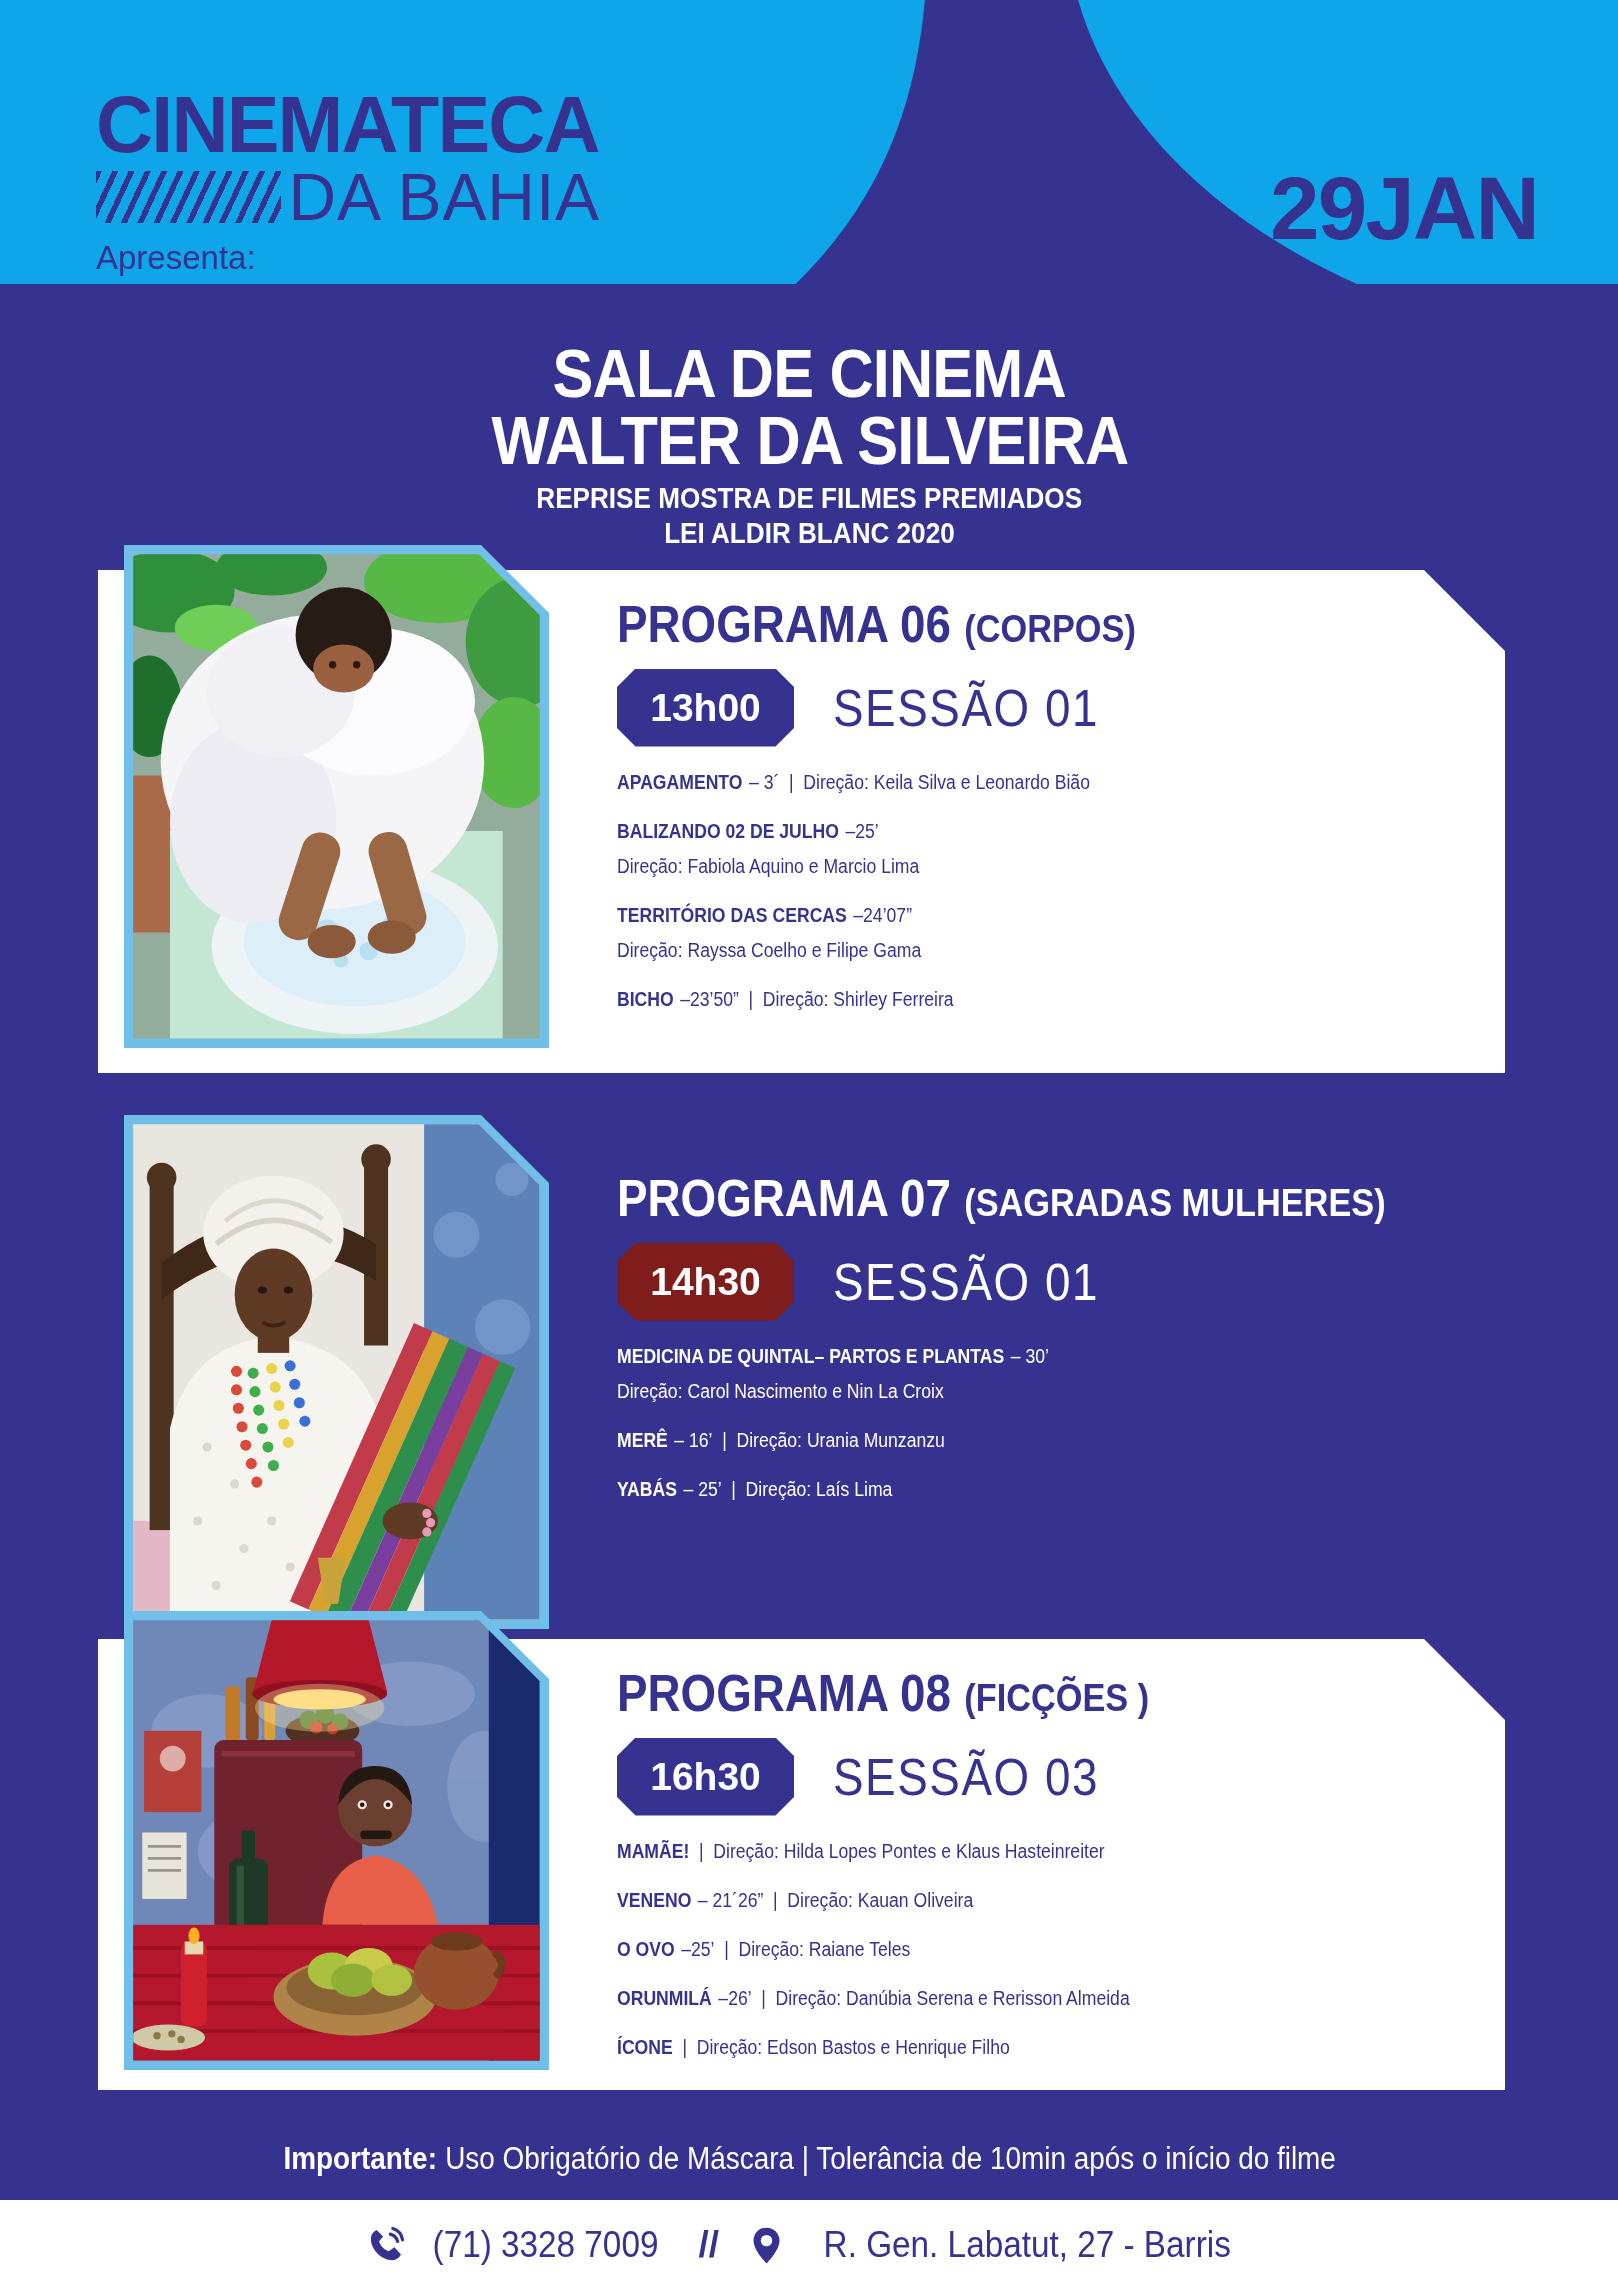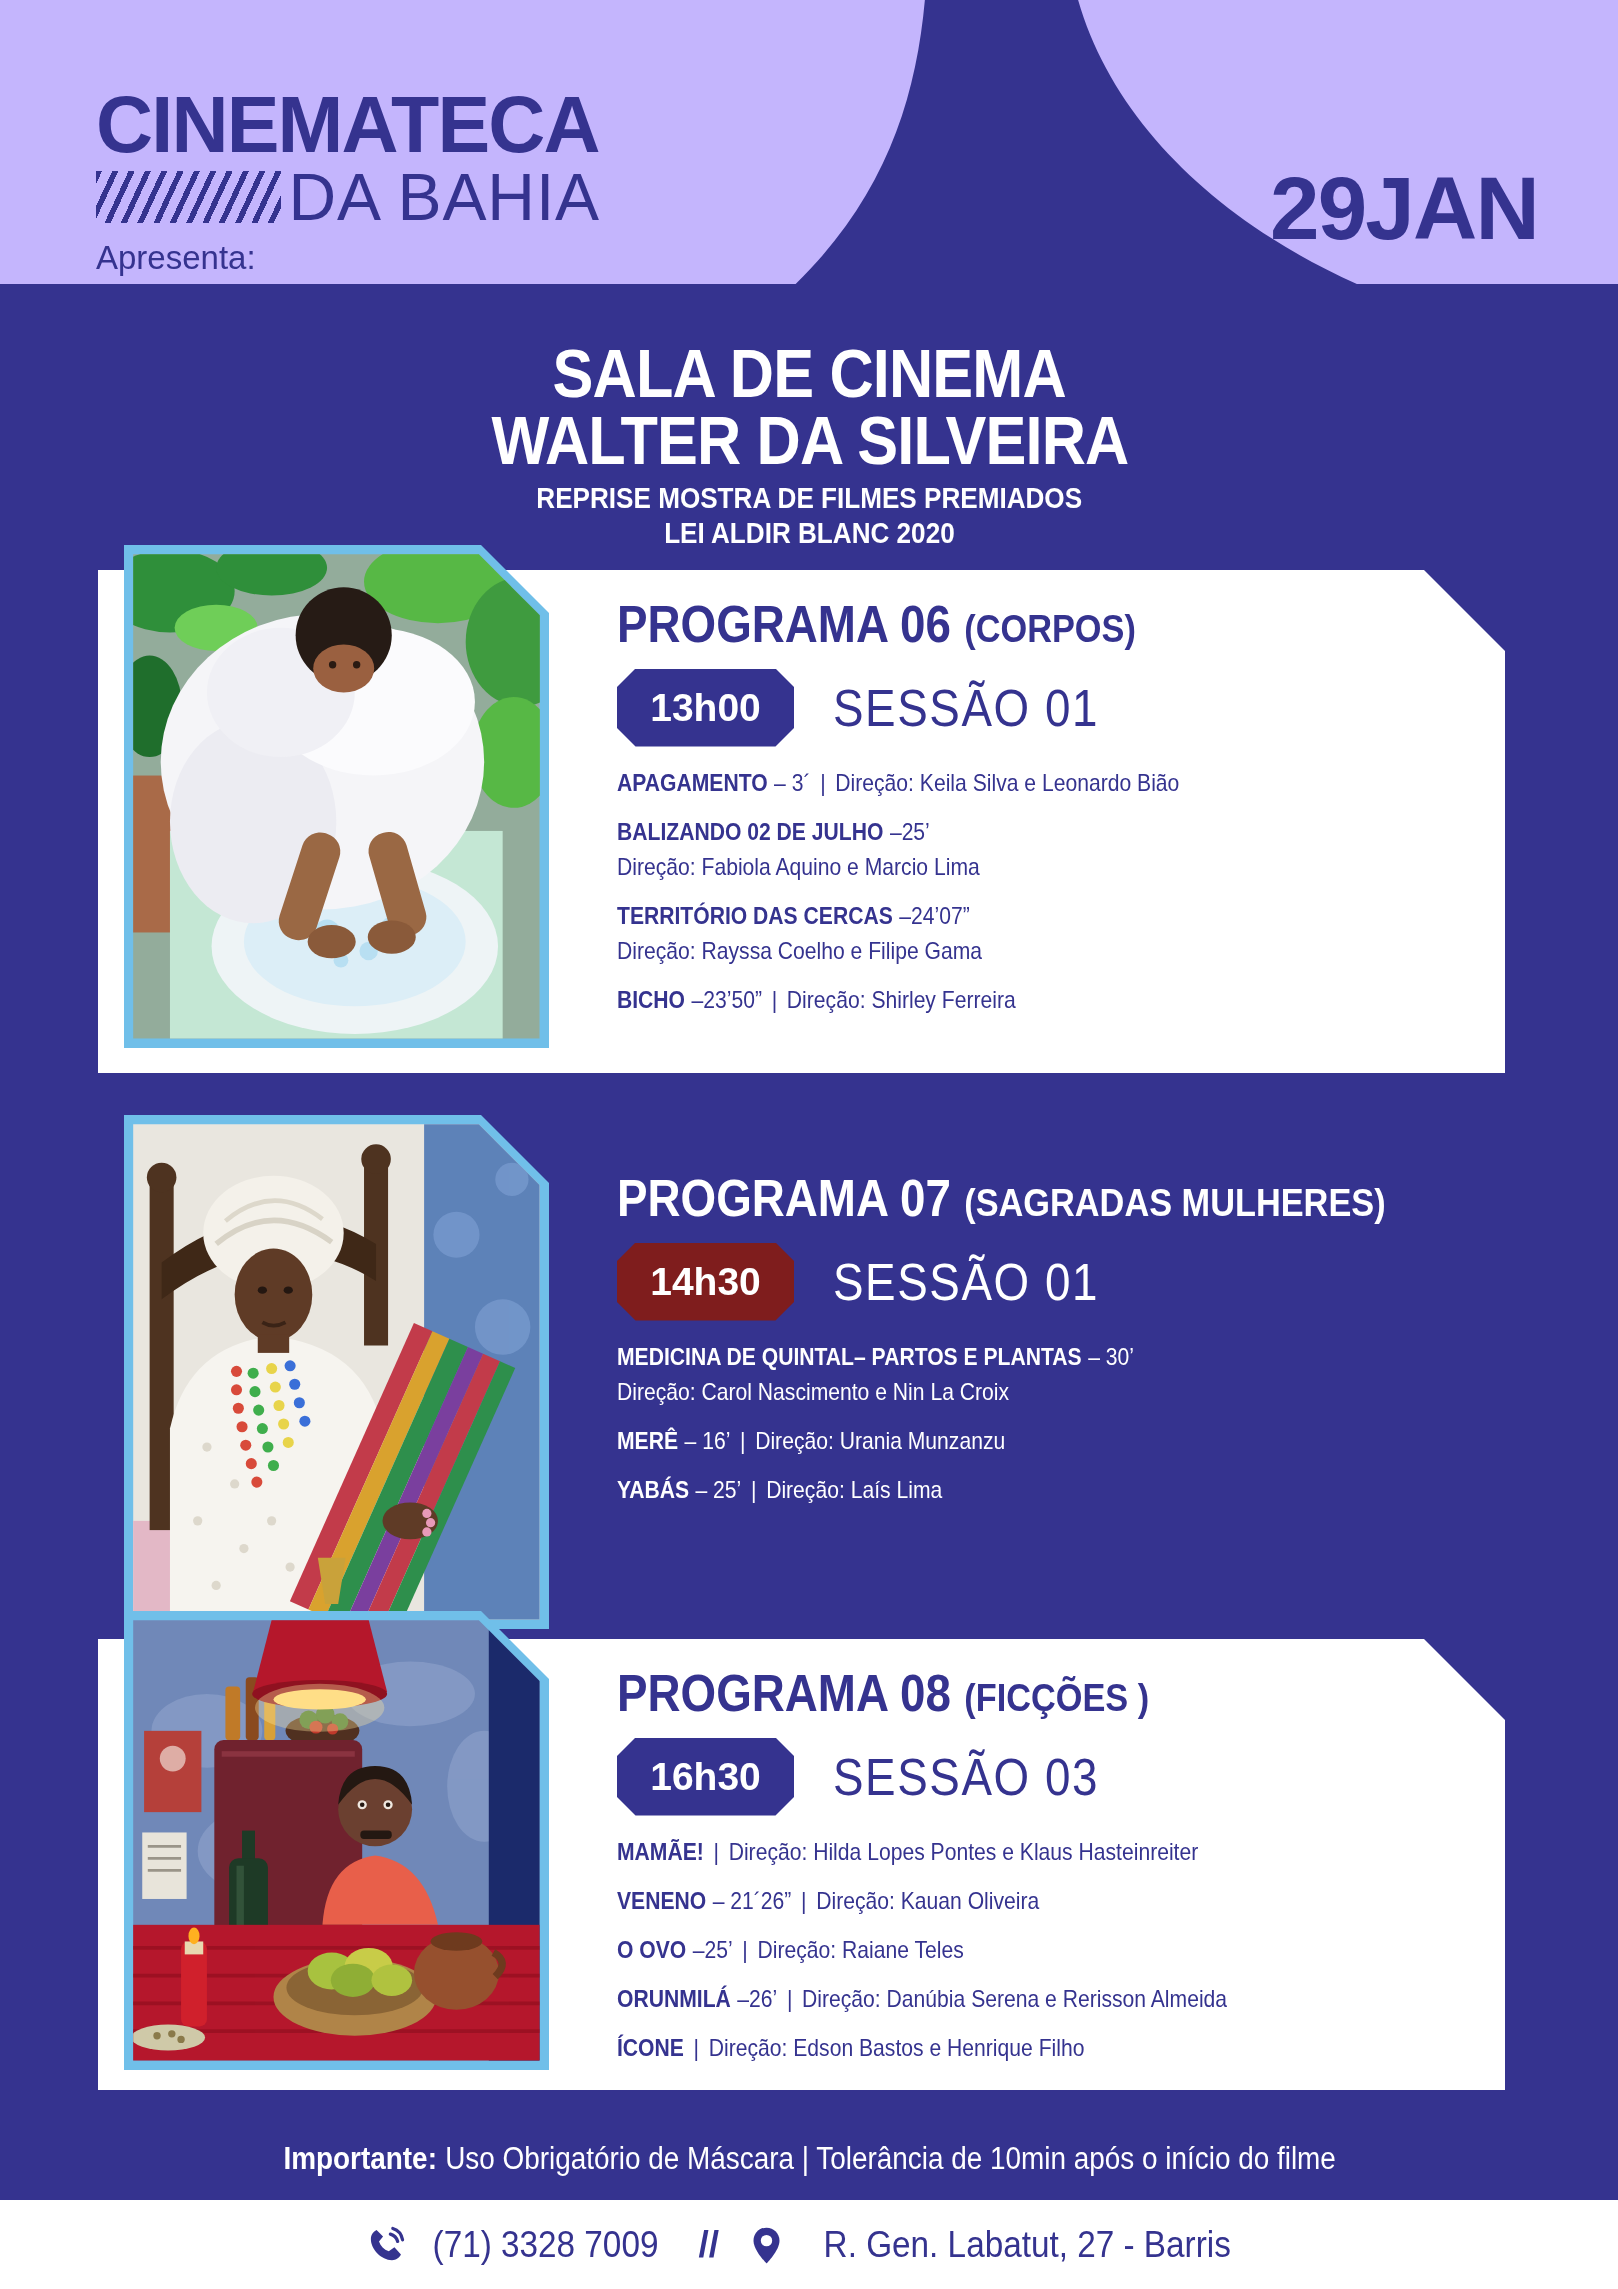--- a/index.html
+++ b/index.html
@@ -1,20 +1,20 @@
 <!DOCTYPE html>
 <html style="font-size:14.8px"><head>
 <meta charset="utf-8">
 <title>Poster</title>
 <style>
   html,body{margin:0;padding:0;background:#888;}
   .page{position:relative;width:1619px;height:2290px;background:#35338f;overflow:hidden;
         font-family:"Liberation Sans", sans-serif;}
   
-  .header{position:absolute;top:0;left:0;width:1619px;height:284px;background:#c4b5fd;}
+  .header{position:absolute;top:0;left:0;width:1619px;height:284px;background:#0ea5e9;}
   .swoosh{position:absolute;top:0;left:0;width:1619px;height:284px;}
   .logo{position:absolute;left:96px;top:85px;color:#35338f;}
   .brand1{font-size:79px;font-weight:800;letter-spacing:-1.8px;line-height:1;}
   .brand-row{display:flex;align-items:center;margin-top:5.5px;height:55px;}
   .hatch{width:185px;height:52px;
          background:repeating-linear-gradient(115deg,#35338f 0 5.5px,transparent 5.5px 14.8px);}
   .brand2{font-size:66px;font-weight:500;letter-spacing:0.9px;margin-left:7.4px;}
   .presents{font-size:33px;font-weight:400;margin-top:14.8px;}
   .date{position:absolute;right:81px;top:157px;font-size:89px;font-weight:800;
         color:#35338f;letter-spacing:-1.8px;}
@@ -46,21 +46,21 @@
   .prog-row{font-weight:800;line-height:1;height:54px;}
   .prog-name{font-size:52px;}
   .prog-theme{font-size:39px;margin-left:11px;}
   .session-row{display:flex;align-items:center;margin-top:16.6px;height:78px;}
   .badge{width:177px;height:78px;display:flex;align-items:center;justify-content:center;
          background:#35338f;color:#fff;font-size:39px;font-weight:700;
          clip-path:polygon(18.5px 0,calc(100% - 18.5px) 0,100% 18.5px,100% calc(100% - 18.5px),
                    calc(100% - 18.5px) 100%,18.5px 100%,0 calc(100% - 18.5px),0 18.5px);}
   .badge.light{background:#7f1d1d;}
   .session-label{margin-left:39px;font-size:52px;font-weight:400;letter-spacing:1.8px;}
-  .films{margin-top:18.5px;display:flex;flex-direction:column;gap:14px;font-size:24px;line-height:35px;}
+  .films{margin-top:18.5px;display:flex;flex-direction:column;gap:14px;font-size:20px;line-height:35px;}
   .f-title{font-weight:800;}
   .f-meta{font-weight:400;margin-left:7.4px;}
   .f-meta:empty,.f-sep:empty{display:none;}
   .f-sep{font-weight:400;margin:0 11px;}
   .f-credits{font-weight:400;}
   .f-credits.block{display:block;margin-top:0px;}
   
   .important{position:absolute;top:2141px;left:0;width:100%;text-align:center;
              color:#ffffff;font-size:31px;font-weight:400;}
   .important b{font-weight:800;margin-right:9.2px;}

